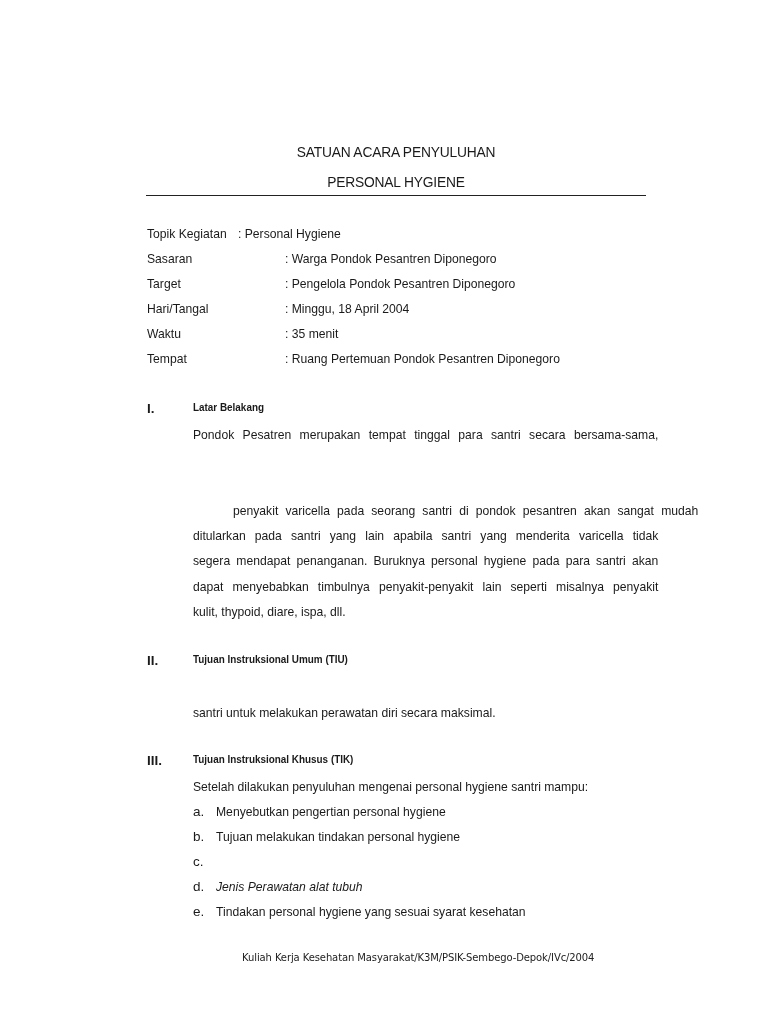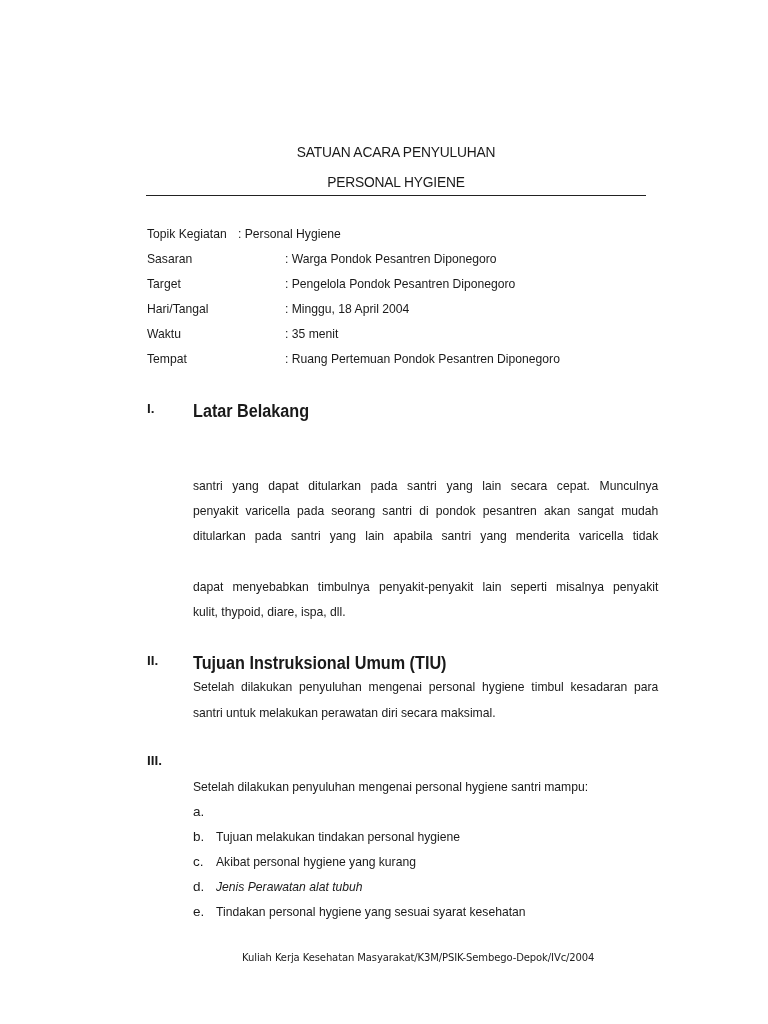--- a/index.html
+++ b/index.html
@@ -17,21 +17,21 @@
   .title1 { top: 139px; }
   .title2 { top: 169px; }
   .rule { position: absolute; left: 146px; top: 191px; width: 500px; height: 0; border-top: 1px solid #222; }
 
   .meta-row { position: absolute; left: 147px; font-size: 13.5px; height: 20px; line-height: 20px; }
   .meta-label { position: absolute; left: 0; white-space: nowrap; }
   .meta-value { position: absolute; left: 138px; white-space: nowrap; }
   .cond { display: inline-block; transform: scaleX(0.9); transform-origin: left; }
 
   .sec-num { position: absolute; left: 147px; font-size: 13.5px; font-weight: bold; }
-  .sec-title { position: absolute; left: 193px; font-size: 18px; font-weight: bold; white-space: nowrap; }
+  .sec-title { position: absolute; left: 193px; font-size: 11px; font-weight: bold; white-space: nowrap; }
   .para-line {
     position: absolute; left: 193px; width: 465px; font-size: 13.5px; line-height: 20px;
     text-align: justify; text-align-last: justify; white-space: nowrap;
   }
   .para-line.last { text-align-last: left; }
   .para-line span { display: block; transform: scaleX(0.9); transform-origin: left; width: 517px; text-align: justify; text-align-last: justify; }
   .para-line.last span { text-align-last: left; }
 
   .list-marker { position: absolute; left: 193px; font-size: 13.5px; }
   .list-text { position: absolute; left: 216px; font-size: 13.5px; white-space: nowrap; }
@@ -69,54 +69,55 @@
     <span class="meta-label cond">Waktu</span>
     <span class="meta-value cond">: 35 menit</span>
   </div>
   <div class="meta-row" style="top:345px;">
     <span class="meta-label cond">Tempat</span>
     <span class="meta-value cond">: Ruang Pertemuan Pondok Pesantren  Diponegoro</span>
   </div>
 
   <div class="sec-num" style="top:397px;">I.</div>
   <div class="sec-title" style="top:397px;"><span class="cond">Latar Belakang</span></div>
-  <div class="para-line" style="top:472px;">
-      <span>santri yang dapat ditularkan pada santri yang lain secara cepat. Munculnya</span>
+  <div class="para-line" style="top:421px;">
+      <span>Pondok Pesatren merupakan tempat tinggal para santri secara bersama-sama,</span>
     </div>
-  <div class="para-line" style="top:497px;">
+  <div class="para-line" style="top:497px;margin-left:40px;">
       <span>penyakit varicella pada seorang santri di pondok pesantren akan sangat mudah</span>
     </div>
   <div class="para-line" style="top:522px;">
       <span>ditularkan pada santri yang lain apabila santri yang menderita varicella tidak</span>
+    </div>
+  <div class="para-line" style="top:547px;">
+      <span>segera mendapat penanganan. Buruknya personal hygiene pada para santri akan</span>
     </div>
   <div class="para-line last" style="top:598px;">
       <span>kulit, thypoid, diare, ispa, dll.</span>
     </div>
   <div class="para-line" style="top:573px;">
       <span>dapat menyebabkan timbulnya penyakit-penyakit lain seperti misalnya penyakit</span>
     </div>
 
   <div class="sec-num" style="top:649px;">II.</div>
   <div class="sec-title" style="top:649px;text-decoration:underline;"><span class="cond">Tujuan Instruksional Umum (TIU)</span></div>
-  <div class="para-line" style="top:673px;">
-      <span>Setelah dilakukan penyuluhan mengenai personal hygiene timbul kesadaran para</span>
-    </div>
   <div class="para-line last" style="top:699px;">
       <span>santri untuk melakukan perawatan diri secara maksimal.</span>
     </div>
 
   <div class="sec-num" style="top:749px;">III.</div>
+  <div class="sec-title" style="top:749px;"><span class="cond">Tujuan Instruksional Khusus (TIK)</span></div>
   <div class="para-line last" style="top:773px;">
       <span>Setelah dilakukan penyuluhan mengenai personal hygiene santri mampu:</span>
     </div>
 
   <div class="list-marker" style="top:800px;">a.</div>
+  <div class="list-text" style="top:800px;"><span class="cond">Menyebutkan pengertian personal hygiene</span></div>
   <div class="list-marker" style="top:825px;">b.</div>
   <div class="list-text" style="top:825px;text-align:center;"><span class="cond">Tujuan melakukan tindakan personal hygiene</span></div>
   <div class="list-marker" style="top:850px;">c.</div>
-  <div class="list-text" style="top:850px;"><span class="cond">Akibat personal hygiene yang kurang</span></div>
   <div class="list-marker" style="top:875px;">d.</div>
   <div class="list-text" style="top:875px;font-style:italic;"><span class="cond">Jenis Perawatan alat tubuh</span></div>
   <div class="list-marker" style="top:900px;">e.</div>
   <div class="list-text" style="top:900px;"><span class="cond">Tindakan personal hygiene yang sesuai syarat kesehatan</span></div>
 
   <div class="footer">Kuliah Kerja Kesehatan Masyarakat/K3M/PSIK-Sembego-Depok/IVc/2004</div>
 </div>
 
 </body></html>

